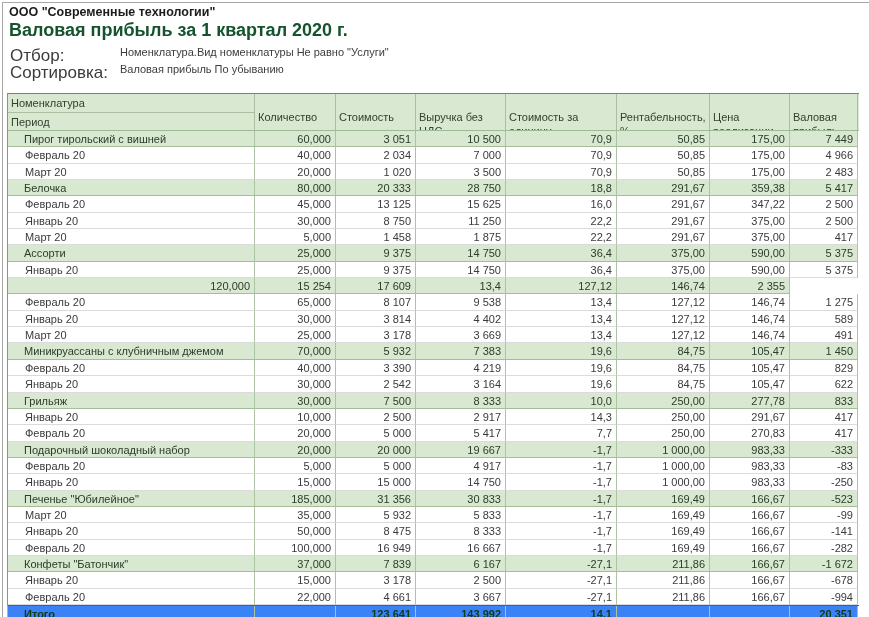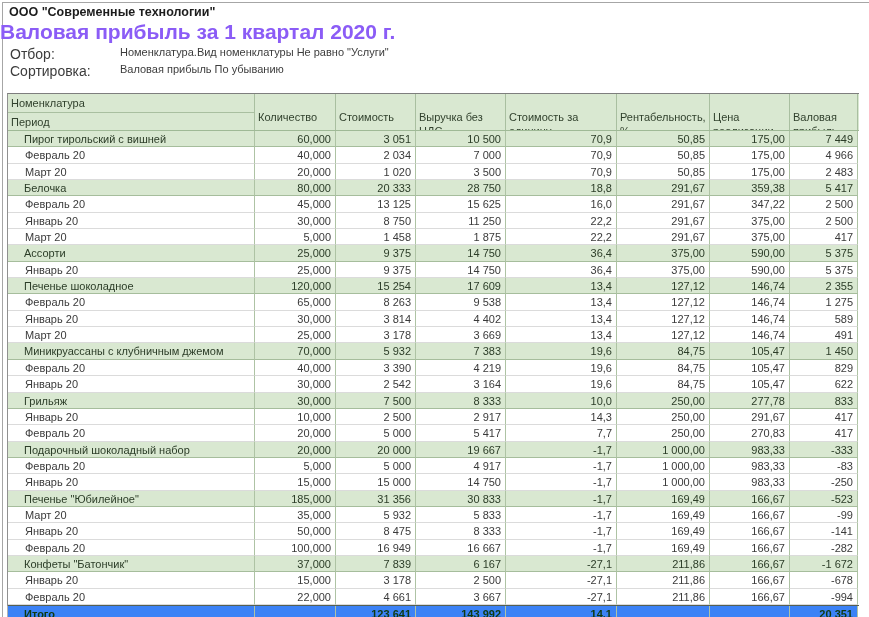--- a/index.html
+++ b/index.html
@@ -12,24 +12,24 @@
   .doc-frame {
     position:absolute; left:2px; top:2px; width:866px; height:614px;
     border-left:1px solid #a6a6a6; border-top:1px solid #a6a6a6;
     pointer-events:none;
   }
   .company {
     position:absolute; left:9px; top:5px;
     font-size:12.5px; font-weight:bold; color:#1c1c1c; white-space:nowrap;
   }
   .rtitle {
-    position:absolute; left:0; top:20px;
-    font-size:21px; font-weight:bold; color:#8b5cf6; white-space:nowrap;
-  }
-  .meta-label { position:absolute; left:10px; font-size:14px; color:#3c3c3c; white-space:nowrap; }
+    position:absolute; left:9px; top:20px;
+    font-size:18px; font-weight:bold; color:#14532d; white-space:nowrap;
+  }
+  .meta-label { position:absolute; left:10px; font-size:17px; color:#3c3c3c; white-space:nowrap; }
   .meta-value { position:absolute; left:120px; font-size:11px; color:#3c3c3c; white-space:nowrap;text-align:center; }
   .m1 { top:46px; } .m2 { top:63px; }
 
   
   .report-table {
     position:absolute; left:7px; top:78px; width:851px;
     border-top:1px solid #7e7e7e;
     border-left:1px solid #909090;
     font-size:11px; color:#343434;margin-top:15px;
   }
@@ -183,33 +183,32 @@
         <div class="cell c-name">Январь 20</div>
         <div class="cell c-num">25,000</div>
         <div class="cell c-num">9 375</div>
         <div class="cell c-num">14 750</div>
         <div class="cell c-num">36,4</div>
         <div class="cell c-num">375,00</div>
         <div class="cell c-num">590,00</div>
         <div class="cell c-num">5 375</div>
       </div>
       <div class="row group">
-        <div class="cell c-name">Печенье шоколадное</div>
         <div class="cell c-num">120,000</div>
         <div class="cell c-num">15 254</div>
         <div class="cell c-num">17 609</div>
         <div class="cell c-num">13,4</div>
         <div class="cell c-num">127,12</div>
         <div class="cell c-num">146,74</div>
         <div class="cell c-num">2 355</div>
       </div>
       <div class="row detail">
         <div class="cell c-name">Февраль 20</div>
         <div class="cell c-num">65,000</div>
-        <div class="cell c-num">8 263</div>
+        <div class="cell c-num">8 107</div>
         <div class="cell c-num">9 538</div>
         <div class="cell c-num">13,4</div>
         <div class="cell c-num">127,12</div>
         <div class="cell c-num">146,74</div>
         <div class="cell c-num">1 275</div>
       </div>
       <div class="row detail">
         <div class="cell c-name">Январь 20</div>
         <div class="cell c-num">30,000</div>
         <div class="cell c-num">3 814</div>

